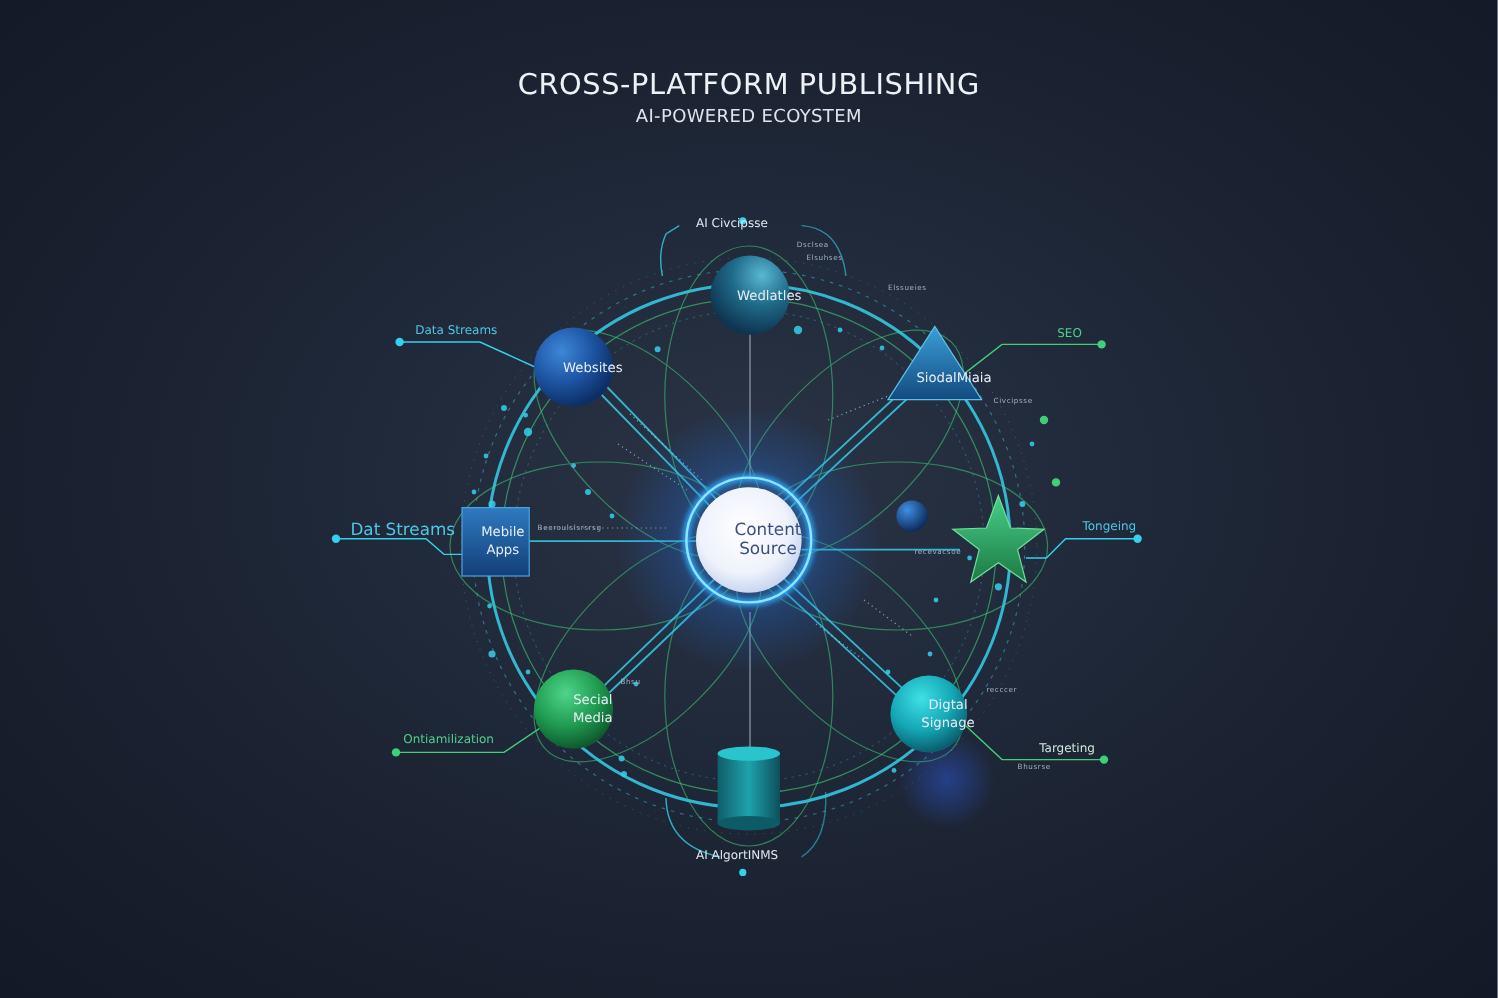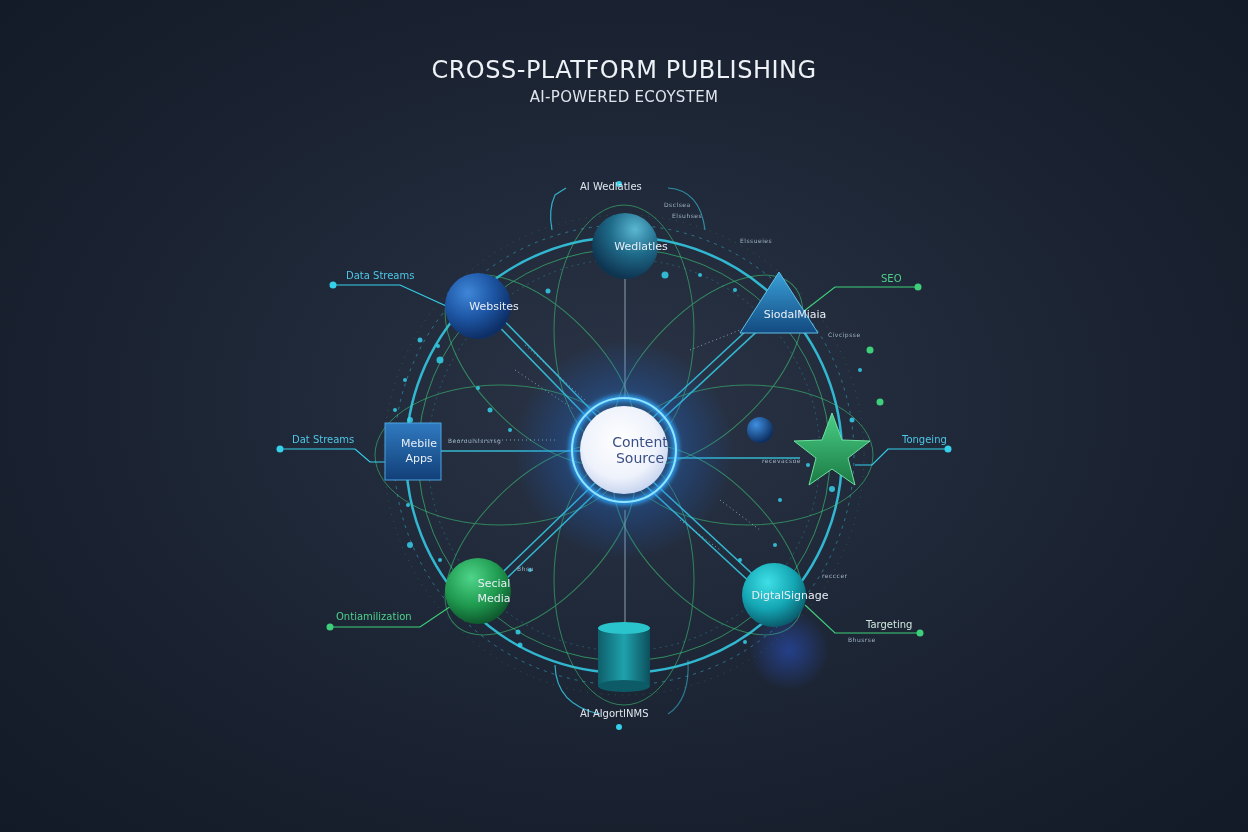--- a/index.html
+++ b/index.html
@@ -234,29 +234,29 @@
   <span>Miaia</span>
 </div>
 <div class="node-text" style="left:385px;top:435px;width:36px;height:32px;flex-direction:column;">
   <span>Mebile</span>
   <span>Apps</span>
 </div>
 <div class="node-text" style="left:445px;top:575px;width:66px;height:32px;flex-direction:column;">
   <span>Secial</span>
   <span>Media</span>
 </div>
-<div class="node-text" style="left:742px;top:579px;width:64px;height:32px;flex-direction:row;">
+<div class="node-text" style="left:742px;top:579px;width:64px;height:32px;flex-direction:column;">
   <span>Digtal</span>
   <span>Signage</span>
 </div>
 
-<div class="lbl" style="left:580px;top:181px;color:#dfe6ee;font-size:10px;">AI Wedlatles</div>
+<div class="lbl" style="left:580px;top:181px;color:#dfe6ee;font-size:10px;">AI Civcipsse</div>
 <div class="lbl" style="left:580px;top:708px;color:#dfe6ee;font-size:10px;">AI AlgortINMS</div>
 <div class="lbl" style="left:346px;top:270px;color:#4fc6e6;font-size:10px;">Data Streams</div>
-<div class="lbl" style="left:292px;top:434px;color:#4fc6e6;font-size:10px;">Dat Streams</div>
+<div class="lbl" style="left:292px;top:434px;color:#4fc6e6;font-size:14px;">Dat Streams</div>
 <div class="lbl" style="left:336px;top:611px;color:#4fd08a;font-size:10px;">Ontiamilization</div>
 <div class="lbl" style="left:850px;top:273px;color:#4fd08a;font-size:10px;margin-left:31px;">SEO</div>
 <div class="lbl" style="left:902px;top:434px;color:#4fc6e6;font-size:10px;">Tongeing</div>
 <div class="lbl" style="left:866px;top:619px;color:#cfe8de;font-size:10px;">Targeting</div>
 
 <div class="tiny" style="left:664px;top:201px;">Dsclsea</div>
 <div class="tiny" style="left:672px;top:212px;">Elsuhses</div>
 <div class="tiny" style="left:740px;top:237px;">Elssueies</div>
 <div class="tiny" style="left:828px;top:331px;">Civcipsse</div>
 <div class="tiny" style="left:762px;top:457px;">recevacsoe</div>

